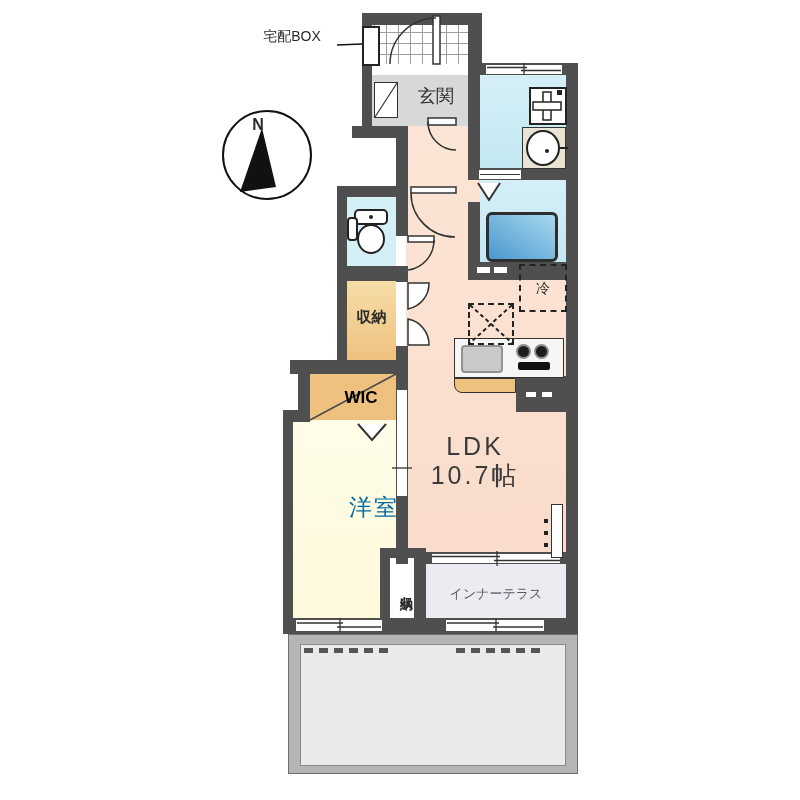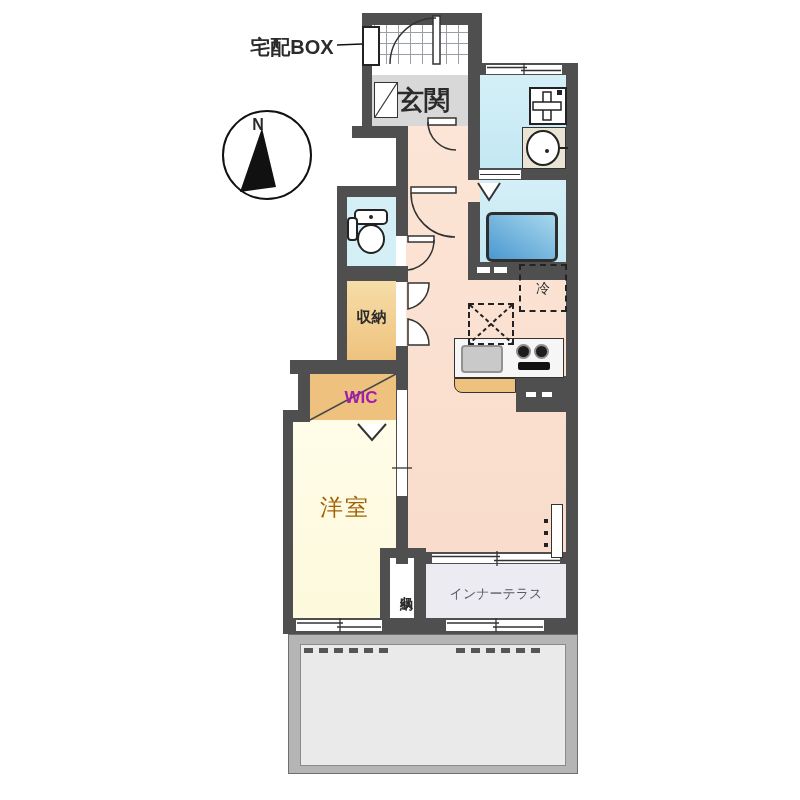--- a/index.html
+++ b/index.html
@@ -159,24 +159,28 @@
     <line x1="297" y1="623" x2="343" y2="623" stroke="#333" stroke-width="1.3"></line>
     <line x1="337" y1="627" x2="381" y2="627" stroke="#333" stroke-width="1.3"></line>
     <line x1="340" y1="618" x2="340" y2="632" stroke="#333" stroke-width="1.3"></line>
     <line x1="447" y1="623" x2="499" y2="623" stroke="#333" stroke-width="1.3"></line>
     <line x1="493" y1="627" x2="543" y2="627" stroke="#333" stroke-width="1.3"></line>
     <line x1="496" y1="618" x2="496" y2="632" stroke="#333" stroke-width="1.3"></line>
     <line x1="392" y1="468" x2="412" y2="468" stroke="#333" stroke-width="1.3"></line>
     <line x1="480" y1="174.5" x2="520" y2="174.5" stroke="#333" stroke-width="1"></line>
   </svg>
 
-  <div class="lbl" style="left:248px;top:36px;width:88px;font-size:20px;font-weight:bold;">宅配BOX</div>
-  <div class="lbl" style="left:386px;top:86px;width:76px;font-size:26px;font-weight:700;">玄関</div>
+  <div class="lbl" style="left:248px;top:28px;width:88px;font-size:14px;">宅配BOX</div>
+  <div class="lbl" style="left:398px;top:86px;width:76px;font-size:18px;font-weight:400;">玄関</div>
   <div class="lbl" style="left:347px;top:308px;width:49px;font-size:15px;font-weight:600;">収納</div>
-  <div class="lbl" style="left:328px;top:388px;width:66px;font-size:17px;font-weight:600;color:#a21caf;">WIC</div>
-  <div class="lbl" style="left:291px;top:494px;width:108px;font-size:23px;letter-spacing:2px;color:#a16207;">
+  <div class="lbl" style="left:328px;top:388px;width:66px;font-size:17px;font-weight:600;color:#000000;">WIC</div>
+  <div class="lbl" style="left:406px;top:432px;width:138px;font-size:25px;letter-spacing:3px;color:#3a3a3a;">
+    <div>LDK</div>
+    <div>10.7帖</div>
+  </div>
+  <div class="lbl" style="left:291px;top:494px;width:108px;font-size:23px;letter-spacing:2px;color:#0369a1;text-align:right;">
     <div>洋室</div>
   </div>
   <div class="lbl vtext" style="left:391px;top:560px;width:22px;height:56px;font-size:13px;font-weight:600;">収納</div>
   <div class="lbl" style="left:426px;top:587px;width:140px;font-size:13px;color:#5a5a66;">インナーテラス</div>
   <div class="lbl" style="left:519px;top:280px;width:48px;font-size:14px;">冷</div>
 
 </div>
 
 </body></html>

